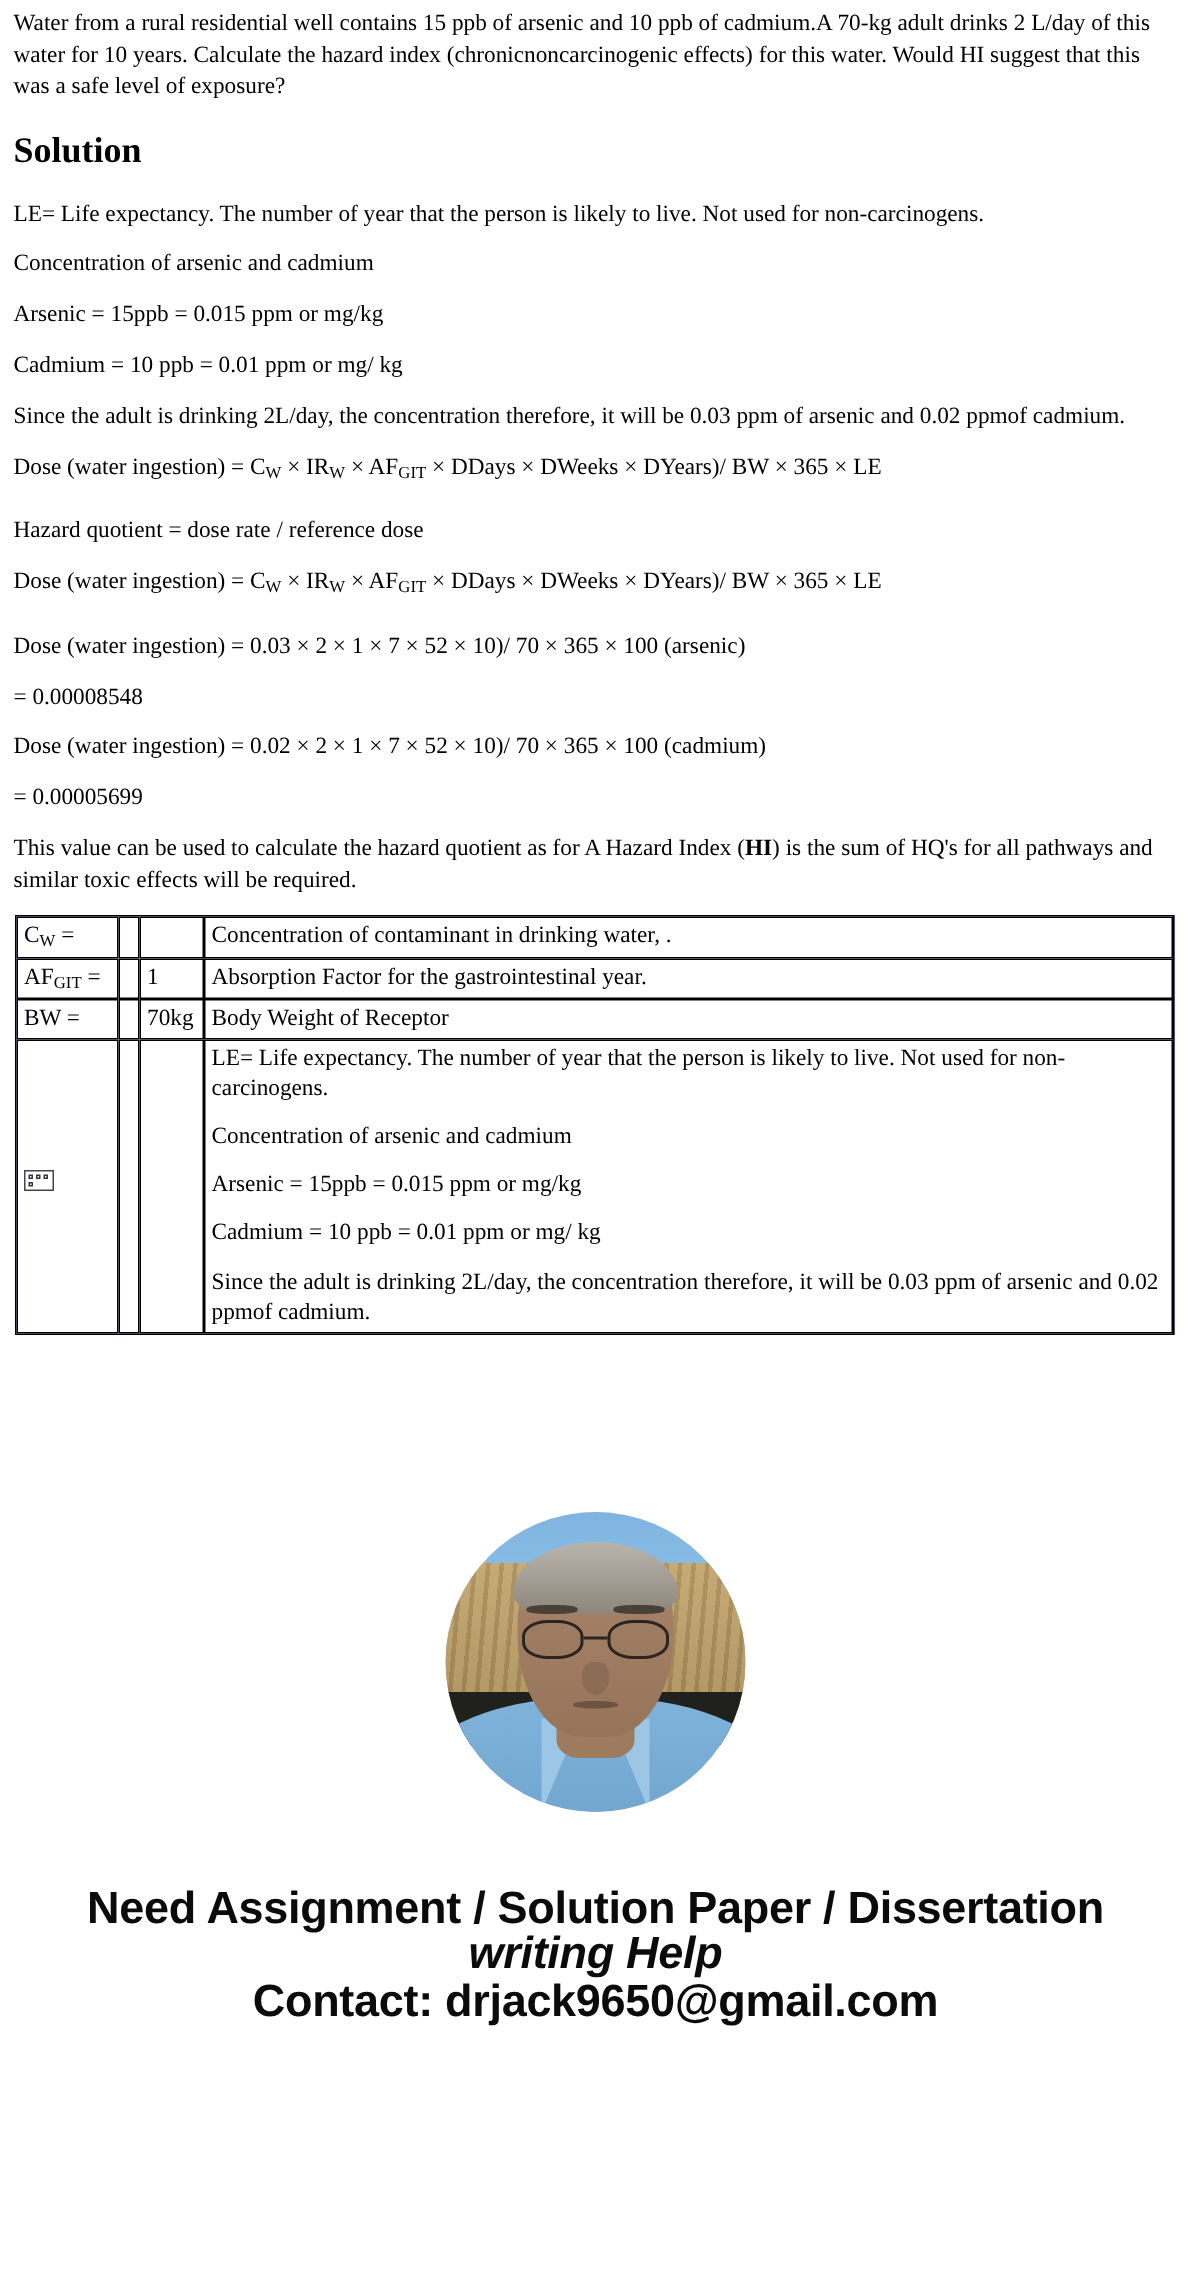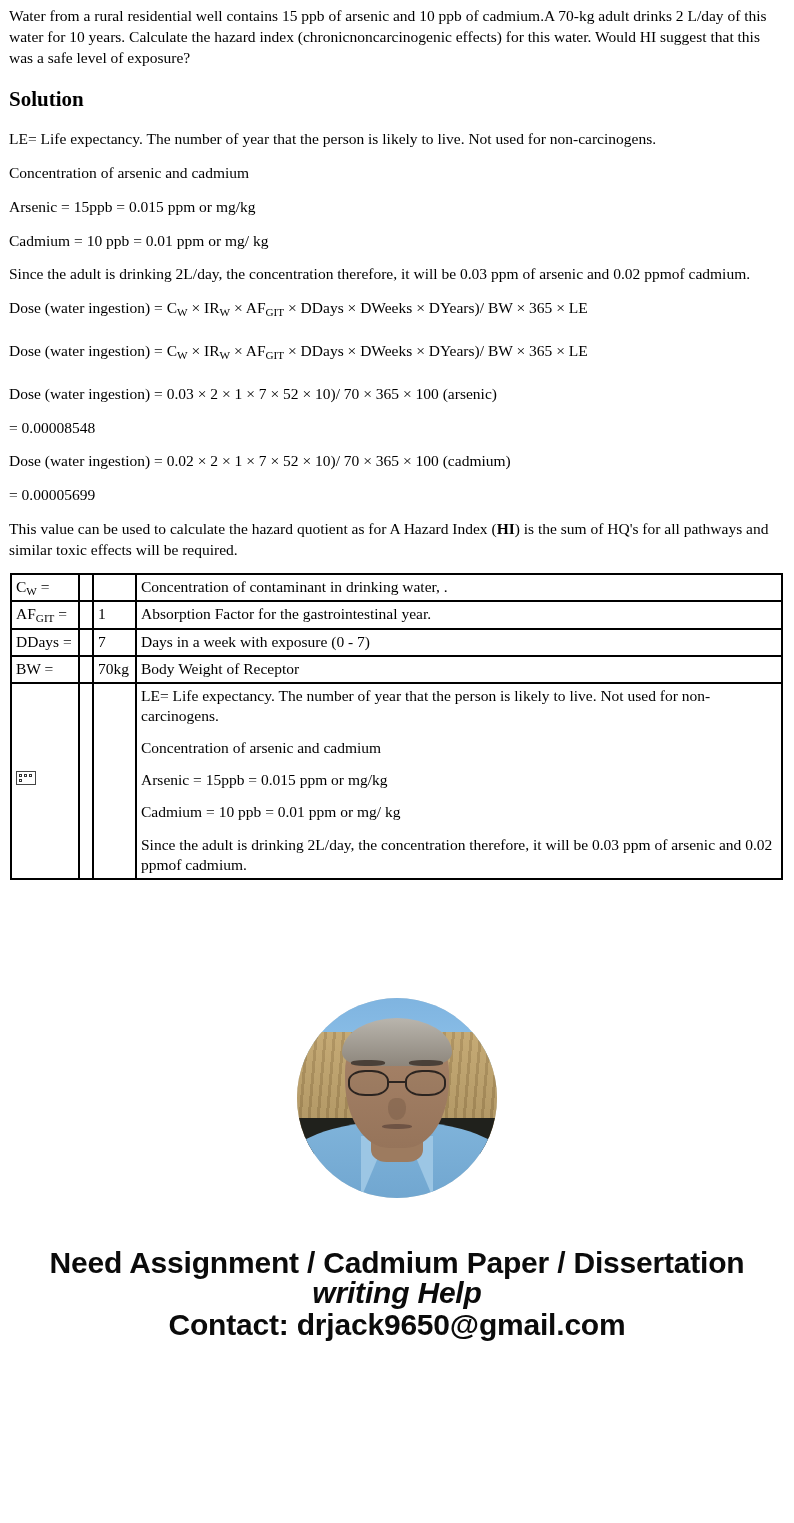--- a/index.html
+++ b/index.html
@@ -23,21 +23,21 @@
 
   
   p.para {
     font-size: 15.5px;
     line-height: 1.34;
     margin: 0 0 13px 0;
     text-align: left;
   }
 
   h2.solution {
-    font-size: 21px;
+    font-size: 24px;
     font-weight: bold;
     margin: 20px 0 18px 0;
     line-height: 1.1;
   }
 
   sub {
     font-size: 0.72em;
     vertical-align: -0.26em;
     line-height: 0;
   }
@@ -290,20 +290,21 @@
   <p class="para">LE= Life expectancy. The number of year that the person is likely to live. Not used for non-carcinogens.</p>
   <p class="para">Concentration of arsenic and cadmium</p>
   <p class="para">Arsenic = 15ppb = 0.015 ppm or mg/kg</p>
   <p class="para">Cadmium = 10 ppb = 0.01 ppm or mg/ kg</p>
   <p class="para">Since the adult is drinking 2L/day, the concentration therefore, it will be 0.03 ppm of arsenic and 0.02 ppmof cadmium.</p>
 
   <p class="para"><span>Dose (water ingestion) = C</span><sub>W</sub><span> × IR</span><sub>W</sub><span> × AF</span><sub>GIT</sub><span> × DDays × DWeeks × DYears)/ BW × 365 × LE</span></p>
 
   <div class="sp-lg"></div>
 
+  <p class="para">Hazard quotient = dose rate / reference dose</p>
 
   <p class="para"><span>Dose (water ingestion) = C</span><sub>W</sub><span> × IR</span><sub>W</sub><span> × AF</span><sub>GIT</sub><span> × DDays × DWeeks × DYears)/ BW × 365 × LE</span></p>
 
   <div class="sp-lg"></div>
 
   <p class="para">Dose (water ingestion) = 0.03 × 2 × 1 × 7 × 52 × 10)/ 70 × 365 × 100 (arsenic)</p>
   <p class="para">= 0.00008548</p>
   <p class="para">Dose (water ingestion) = 0.02 × 2 × 1 × 7 × 52 × 10)/ 70 × 365 × 100 (cadmium)</p>
   <p class="para">= 0.00005699</p>
 
@@ -321,26 +322,20 @@
         <td><span>C</span><sub>W</sub><span> =</span></td>
         <td></td>
         <td></td>
         <td class="cell-desc">Concentration of contaminant in drinking water, .</td>
       </tr>
       <tr>
         <td><span>AF</span><sub>GIT</sub><span> =</span></td>
         <td></td>
         <td>1</td>
         <td class="cell-desc">Absorption Factor for the gastrointestinal year.</td>
-      </tr>
-      <tr>
-        <td>DDays =</td>
-        <td></td>
-        <td>7</td>
-        <td class="cell-desc">Days in a week with exposure (0 - 7)</td>
       </tr>
       <tr>
         <td>BW =</td>
         <td></td>
         <td>70kg</td>
         <td class="cell-desc">Body Weight of Receptor</td>
       </tr>
       <tr>
         <td class="cell-icon">
           <span class="broken-img">
@@ -380,19 +375,19 @@
       <div class="glasses">
         <div class="lens l"></div>
         <div class="lens r"></div>
         <div class="bridge"></div>
       </div>
       <div class="nose"></div>
       <div class="mouth"></div>
     </div>
 
     <div class="cta">
-      <span class="line1">Need Assignment / Cadmium Paper / Dissertation</span>
+      <span class="line1">Need Assignment / Solution Paper / Dissertation</span>
       <span class="line2">writing Help</span>
       <span class="line3">Contact: drjack9650@gmail.com</span>
     </div>
   </div>
 
 </div>
 
 </body></html>

